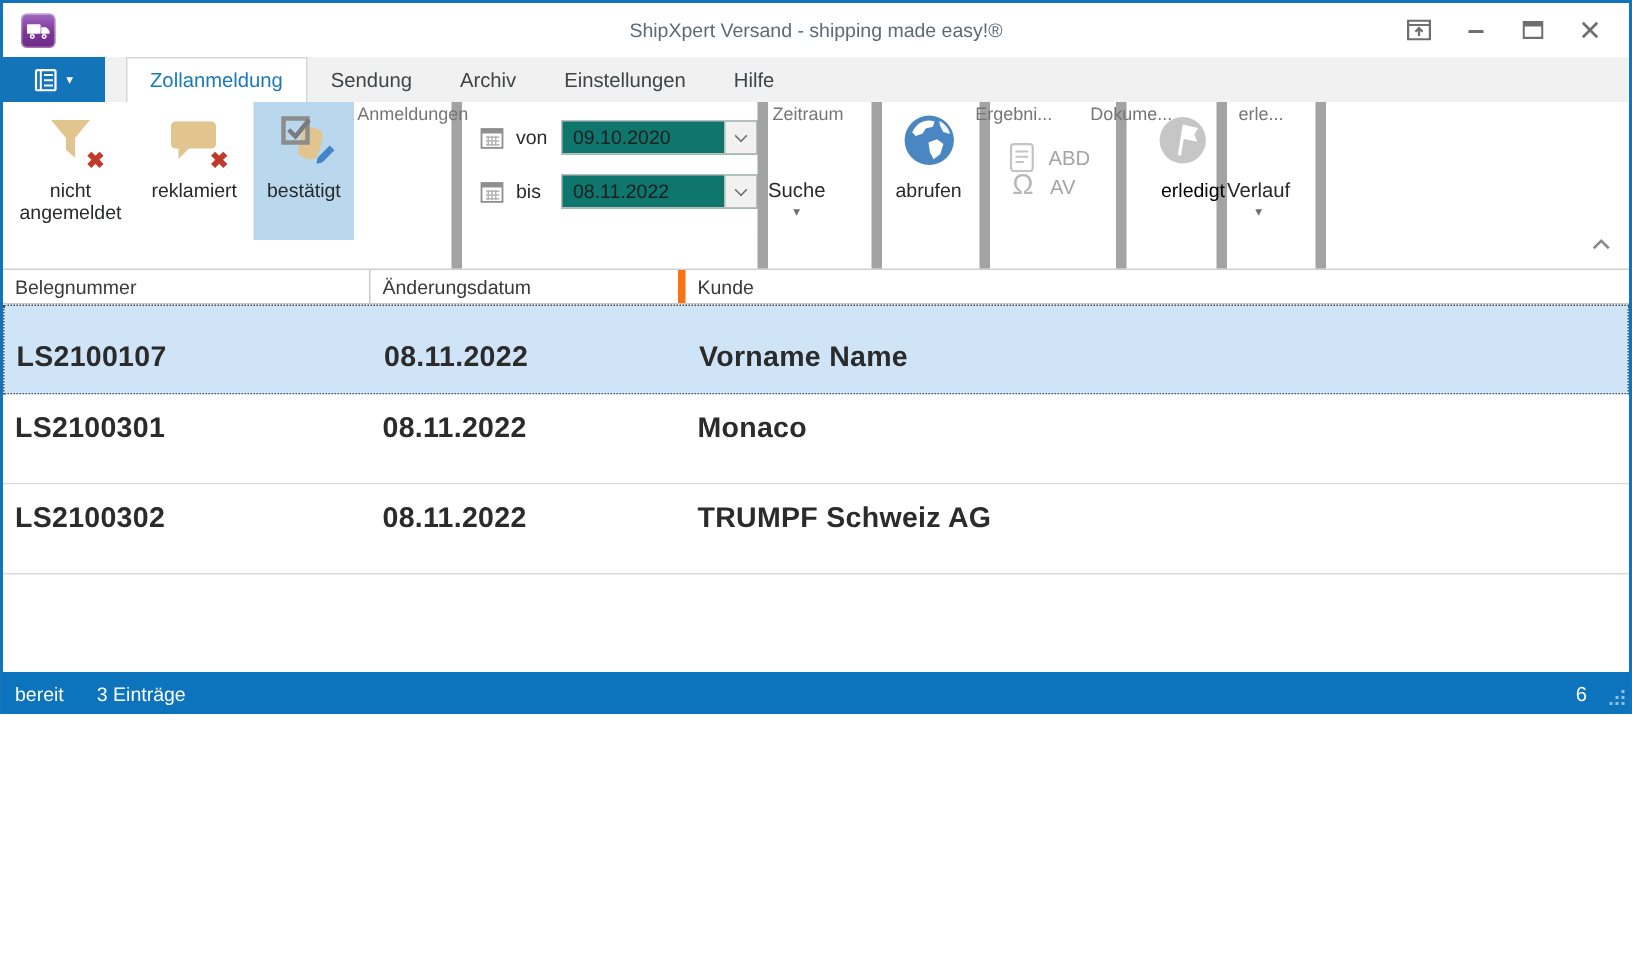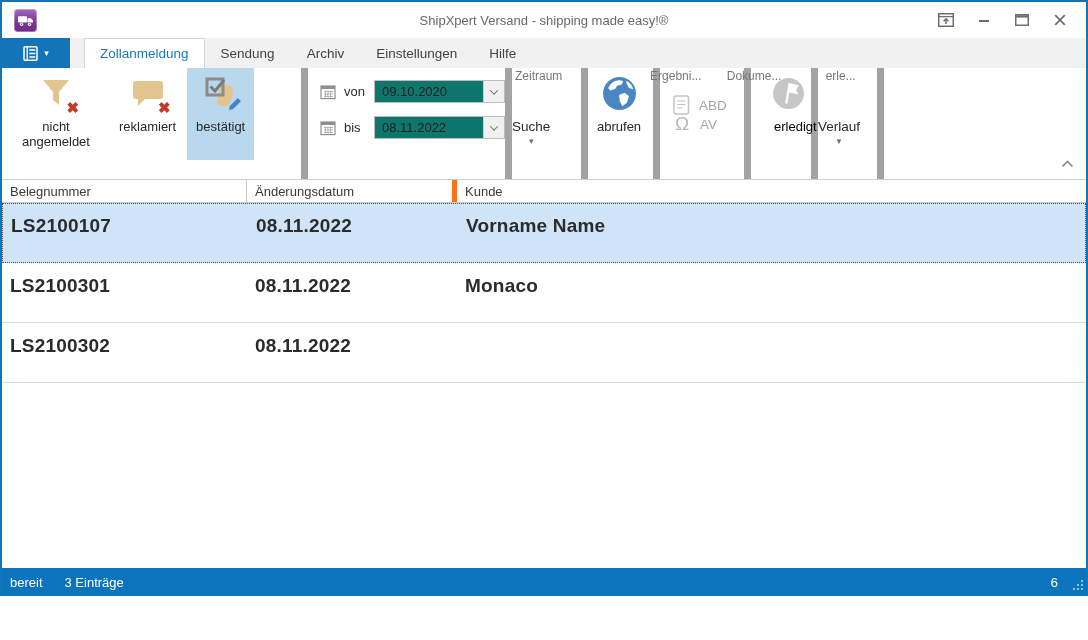--- a/index.html
+++ b/index.html
@@ -1,18 +1,18 @@
 <!DOCTYPE html>
 <html><head>
 <meta charset="utf-8">
 <style>
   * { margin:0; padding:0; box-sizing:border-box; cursor:default; }
   html,body { width:1088px; height:640px; font-family:"Liberation Sans", sans-serif; }
   .window {
-    width:1088px; height:596px;
+    width:1088px; height:476px;
     border:2px solid #1474ba; border-bottom:none;
     display:flex; flex-direction:column;
     background:#fff; overflow:hidden;
   }
   
   .titlebar { height:36px; background:#fff; position:relative; display:flex; align-items:center; flex:0 0 auto; }
   .appicon {
     width:23px; height:23px; margin-left:12px; border-radius:4px;
     background:linear-gradient(#a06bc0 0%, #7d3596 55%, #6c2b85 100%);
     box-shadow:inset 0 0 0 1px rgba(255,255,255,.35);
@@ -80,21 +80,21 @@
   .th { font-size:13px; color:#3a3a3a; padding-left:8px; display:flex; align-items:center; }
   .th1 { width:245px; border-right:1px solid #c9c9c9; }
   .th2 { width:210px; border-right:5px solid #f97316; }
   .th3 { flex:1; }
   .trow { height:60px; display:flex; border-bottom:1px solid #d9d9d9; background:#fff; }
   .trow.selected { background:#cfe5f7; border:1px dotted #4d4d4d; }
   .td { font-size:19px; font-weight:bold; color:#2b2b2b; padding:12px 0 0 8px; letter-spacing:.2px; }
   .td1 { width:245px; }
   .td2 { width:210px; }
   .td3 { flex:1; }
-  .trow.selected .td { padding-top:11px; }
+  .trow.selected .td { padding-top:24px; }
   
   .statusbar { height:28px; background:#0c73bd; color:#fff; display:flex; align-items:center; font-size:13px; flex:0 0 auto; position:relative; }
   .statusbar .s1 { margin-left:8px; }
   .statusbar .s2 { margin-left:22px; }
   .statusbar .sright { margin-left:auto; margin-right:28px; font-size:13.5px; }
   .grip { position:absolute; right:2px; bottom:2px; }
 </style>
 </head>
 <body>
 
@@ -188,20 +188,21 @@
             </svg>
             <span class="overlay-pencil">
               <svg width="18" height="18" viewBox="0 0 20 20">
                 <path d="M3 13.5 L12 4.5 L15.5 8 L6.5 17 L2.2 17.9 Z" fill="#4285c7"></path>
               </svg>
             </span>
           </div>
           <div class="biglabel">bestätigt</div>
         </div>
       </div>
+      <div class="rgroup-caption">Anmeldungen</div>
     </div>
 
     <div class="rgroup" style="width:204px;">
       <div class="rgroup-content zeitraum-content">
         <div class="fieldrow">
           <svg width="16" height="16" viewBox="0 0 16 16">
             <rect x="1" y="2" width="14" height="12.6" fill="none" stroke="#8f8f8f" stroke-width="1.2"></rect>
             <rect x="1" y="2" width="14" height="3" fill="#8f8f8f"></rect>
             <path d="M4 7.5h9M4 10h9M4 12.5h9" stroke="#b5b5b5" stroke-width="1"></path>
             <path d="M5.5 6.5v7M8 6.5v7M10.5 6.5v7" stroke="#b5b5b5" stroke-width="1"></path>
@@ -324,20 +325,21 @@
       <div class="td td3">Vorname Name</div>
     </div>
     <div class="trow">
       <div class="td td1">LS2100301</div>
       <div class="td td2">08.11.2022</div>
       <div class="td td3">Monaco</div>
     </div>
     <div class="trow">
       <div class="td td1">LS2100302</div>
       <div class="td td2">08.11.2022</div>
+      <div class="td td3">TRUMPF Schweiz AG</div>
     </div>
   </div>
 
   <div class="statusbar">
     <span class="s1">bereit</span>
     <span class="s2">3 Einträge</span>
     <span class="sright">6</span>
     <span class="grip">
       <svg width="12" height="12" viewBox="0 0 12 12">
         <rect x="9" y="1" width="2" height="2" fill="rgba(255,255,255,.55)"></rect>

